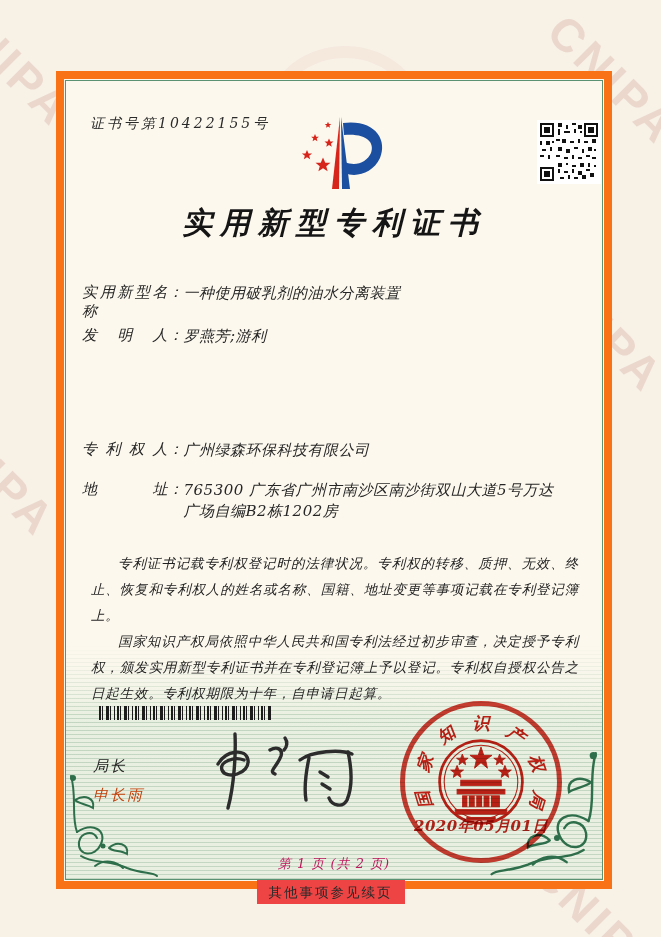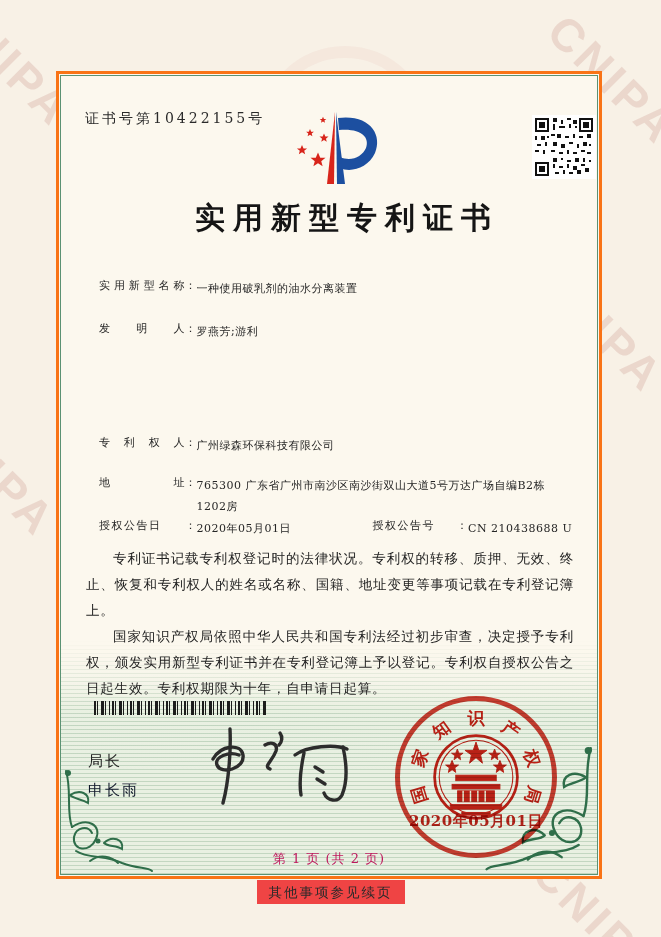--- a/index.html
+++ b/index.html
@@ -6,52 +6,52 @@
   body{font-family:"DejaVu Serif","Liberation Serif",serif;}
   .page{position:relative;width:661px;height:937px;background:#f8f1e6;overflow:hidden;}
   .wm{position:absolute;font-family:"Liberation Sans",sans-serif;font-weight:bold;
       font-size:46px;letter-spacing:4px;color:rgba(214,173,162,0.38);
       transform:rotate(45deg);transform-origin:left top;white-space:nowrap;pointer-events:none;}
   .wm.faint{color:rgba(205,175,165,0.18);}
   .wm-ring{position:absolute;width:150px;height:150px;border-radius:50%;
       border:12px solid rgba(228,178,168,0.14);pointer-events:none;}
 
   .frame{position:absolute;left:56px;top:71px;width:540px;height:802px;
-         border:3px solid #f97316;background:#fcf8ee;}
+         border:8px solid #f97316;background:#fcf8ee;font-style:italic;}
   .frame-inner{position:absolute;inset:1px;border:1px solid #5b9273;pointer-events:none;}
   .guilloche{position:absolute;left:2px;right:2px;bottom:2px;height:235px;
       background:
         repeating-linear-gradient(0deg, rgba(96,148,108,0.28) 0 1px, rgba(0,0,0,0) 1px 4px),
         linear-gradient(to bottom, rgba(231,239,224,0) 0, rgba(231,239,224,0.95) 70px, #e9f0e2 130px);
       -webkit-mask:linear-gradient(to bottom, transparent 0, #000 75px);
       mask:linear-gradient(to bottom, transparent 0, #000 75px);}
 
   .cert-no{position:absolute;left:26px;top:36px;font-size:14px;letter-spacing:3px;color:#2a2a2a;}
   .logo{position:absolute;left:228px;top:34px;width:100px;height:84px;}
   .qr{position:absolute;left:473px;top:41px;width:58px;height:58px;background:#fff;padding:3px;}
   .title{position:absolute;left:0;top:124px;width:100%;text-align:center;
-         font-size:30px;font-weight:bold;letter-spacing:8px;color:#151515;margin-left:18px;}
-
-  .row{position:absolute;left:40px;font-size:11px;color:#262626;letter-spacing:0.5px;}
+         font-size:30px;font-weight:bold;letter-spacing:8px;color:#151515;}
+
+  .row{position:absolute;left:18px;font-size:15px;color:#262626;letter-spacing:0.5px;}
   .lab{display:inline-block;width:86px;text-align:justify;text-align-last:justify;vertical-align:top;}
   .lab5{display:inline-block;width:86px;letter-spacing:1.5px;vertical-align:top;}
   .colon{vertical-align:top;}
   .val{display:inline-block;max-width:380px;vertical-align:top;line-height:21px;}
   .paras{position:absolute;left:27px;top:471px;width:488px;font-size:13.5px;
          line-height:26px;color:#1f1f1f;letter-spacing:0.8px;text-align:justify;}
   .paras p{margin:0;text-indent:2em;}
 
   .barcode{position:absolute;left:35px;top:627px;width:172px;height:14px;
       background:
         repeating-linear-gradient(90deg,#1c1c1c 0 2px,transparent 2px 3px,#1c1c1c 3px 4px,
           transparent 4px 7px,#1c1c1c 7px 10px,transparent 10px 11px,#1c1c1c 11px 12px,
           transparent 12px 15px,#1c1c1c 15px 16px,transparent 16px 18px);}
   .sig-title{position:absolute;left:29px;top:678px;font-size:15px;color:#222;letter-spacing:2px;
       font-family:"Liberation Sans",sans-serif;}
-  .sig-name{position:absolute;left:29px;top:707px;font-size:15px;color:#0f172a;letter-spacing:2px;
+  .sig-name{position:absolute;left:29px;top:707px;font-size:15px;color:#c2410c;letter-spacing:2px;
       font-family:"Liberation Sans",sans-serif;}
   .signature{position:absolute;left:128px;top:645px;width:180px;height:92px;}
 
   .seal{position:absolute;left:336px;top:622px;width:152px;height:152px;border-radius:50%;
         border:5px solid rgba(206,36,24,0.88);mix-blend-mode:multiply;}
   .seal-char{position:absolute;left:50%;top:50%;width:20px;margin-left:-10px;margin-top:-11px;
         text-align:center;font-size:17px;font-weight:bold;color:#cf2318;}
   .seal-emblem{position:absolute;left:50%;top:50%;transform:translate(-50%,-50%);}
   .seal-date{position:absolute;left:336px;top:738px;width:162px;text-align:center;
         font-size:15px;font-weight:bold;color:#c3251c;letter-spacing:0.5px;mix-blend-mode:multiply;}
@@ -151,24 +151,20 @@
       <span class="lab">实用新型名称</span><span class="colon">：</span><span class="val">一种使用破乳剂的油水分离装置</span>
     </div>
     <div class="row" style="top:247px;">
       <span class="lab">发明人</span><span class="colon">：</span><span class="val">罗燕芳;游利</span>
     </div>
     <div class="row" style="top:361px;">
       <span class="lab">专利权人</span><span class="colon">：</span><span class="val">广州绿森环保科技有限公司</span>
     </div>
     <div class="row" style="top:401px;">
       <span class="lab">地址</span><span class="colon">：</span><span class="val" style="width:372px;">765300 广东省广州市南沙区南沙街双山大道5号万达广场自编B2栋1202房</span>
-    </div>
-    <div class="row" style="top:444px;">
-      <span class="lab5">授权公告日</span><span class="colon">：</span><span class="val" style="width:148px;">2020年05月01日</span>
-      <span class="lab5" style="width:84px;margin-left:24px;">授权公告号</span><span class="colon">：</span><span class="val">CN 210438688 U</span>
     </div>
 
     <div class="paras">
       <p>专利证书记载专利权登记时的法律状况。专利权的转移、质押、无效、终止、恢复和专利权人的姓名或名称、国籍、地址变更等事项记载在专利登记簿上。</p>
       <p>国家知识产权局依照中华人民共和国专利法经过初步审查，决定授予专利权，颁发实用新型专利证书并在专利登记簿上予以登记。专利权自授权公告之日起生效。专利权期限为十年，自申请日起算。</p>
     </div>
 
     <div class="barcode"></div>
 
     <div class="sig-title">局长</div>

